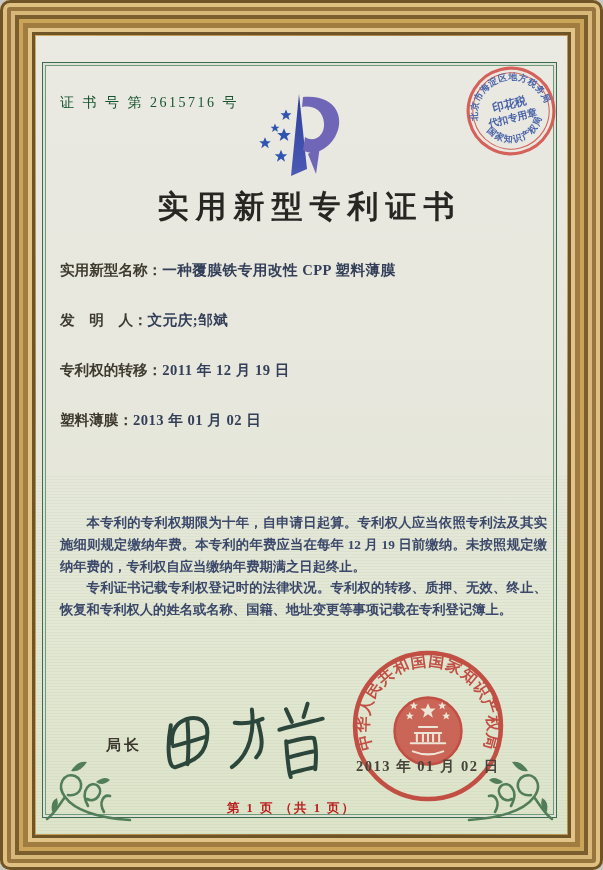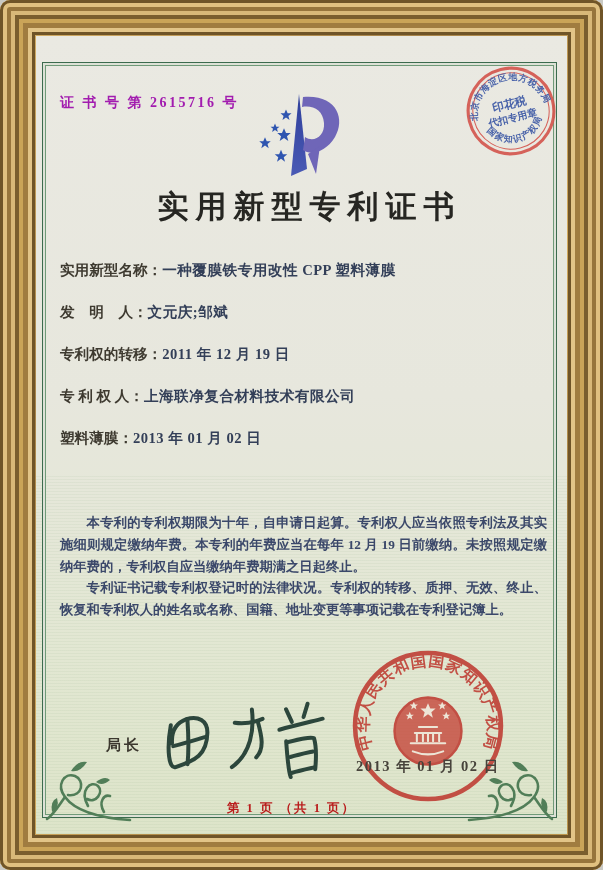--- a/index.html
+++ b/index.html
@@ -35,31 +35,31 @@
   .green-border{
     position:absolute;left:42px;top:62px;right:46px;bottom:52px;
     border:1px solid #3c6b4e;
     box-shadow:inset 0 0 0 2px rgba(233,233,224,.9), inset 0 0 0 3px #6f9a78;
   }
   .flourish{position:absolute;width:96px;height:90px;}
   .flourish.left{left:38px;bottom:40px;}
   .flourish.right{right:42px;bottom:40px;transform:scaleX(-1);}
   .cert-number{
     position:absolute;left:60px;top:94px;font-size:14px;letter-spacing:2.5px;
-    color:#a21caf;font-weight:700;
+    color:#14532d;font-weight:400;
   }
   .logo{position:absolute;left:250px;top:88px;width:96px;height:94px;}
   .stamp{position:absolute;left:464px;top:64px;width:94px;height:94px;transform:rotate(-14deg);opacity:.92;}
   .title{
     position:absolute;left:16px;right:0;top:186px;text-align:center;
     font-size:31px;font-weight:700;letter-spacing:7px;color:#262622;
   }
   .fields{
     position:absolute;left:60px;right:56px;top:260px;
-    display:flex;flex-direction:column;gap:21px;list-style:none;margin:0;padding:0;
+    display:flex;flex-direction:column;gap:29px;list-style:none;margin:0;padding:0;
   }
   .field-row{font-size:14.6px;line-height:21px;white-space:nowrap;}
   .field-label{color:#3e3a30;font-weight:700;}
   .field-value{color:#333f58;font-weight:600;letter-spacing:.5px;}
   .body-text{
     position:absolute;left:60px;right:56px;top:512px;
     color:#3b486a;font-size:13.3px;line-height:21.8px;text-align:justify;
   }
   .body-text p{margin:0;text-indent:2em;font-weight:600;}
   .director{position:absolute;left:106px;top:736px;font-size:15px;letter-spacing:3px;color:#3c382f;font-weight:700;}
@@ -147,21 +147,20 @@
     <text class="svgtext" x="45" y="42" text-anchor="middle" font-size="11" font-weight="700" fill="#3b57a5">印花税</text>
     <text class="svgtext" x="45" y="55" text-anchor="middle" font-size="9.5" font-weight="700" fill="#3b57a5">代扣专用章</text>
   </svg>
 
   <div class="title">实用新型专利证书</div>
 
   <ul class="fields">
     <li class="field-row"><span class="field-label">实用新型名称：</span><span class="field-value">一种覆膜铁专用改性 CPP 塑料薄膜</span></li>
     <li class="field-row"><span class="field-label">发　明　人：</span><span class="field-value">文元庆;邹斌</span></li>
     <li class="field-row"><span class="field-label">专利权的转移：</span><span class="field-value">2011 年 12 月 19 日</span></li>
-    <li class="field-row"><span class="field-label">专 利 权 人：</span><span class="field-value">上海联净复合材料技术有限公司</span></li>
     <li class="field-row"><span class="field-label">塑料薄膜：</span><span class="field-value">2013 年 01 月 02 日</span></li>
   </ul>
 
   <div class="body-text">
     <p>本专利的专利权期限为十年，自申请日起算。专利权人应当依照专利法及其实施细则规定缴纳年费。本专利的年费应当在每年 12 月 19 日前缴纳。未按照规定缴纳年费的，专利权自应当缴纳年费期满之日起终止。</p>
     <p>专利证书记载专利权登记时的法律状况。专利权的转移、质押、无效、终止、恢复和专利权人的姓名或名称、国籍、地址变更等事项记载在专利登记簿上。</p>
   </div>
 
   <div class="director">局长</div>
   <svg class="signature" viewBox="0 0 195 96" aria-label="田力普">

